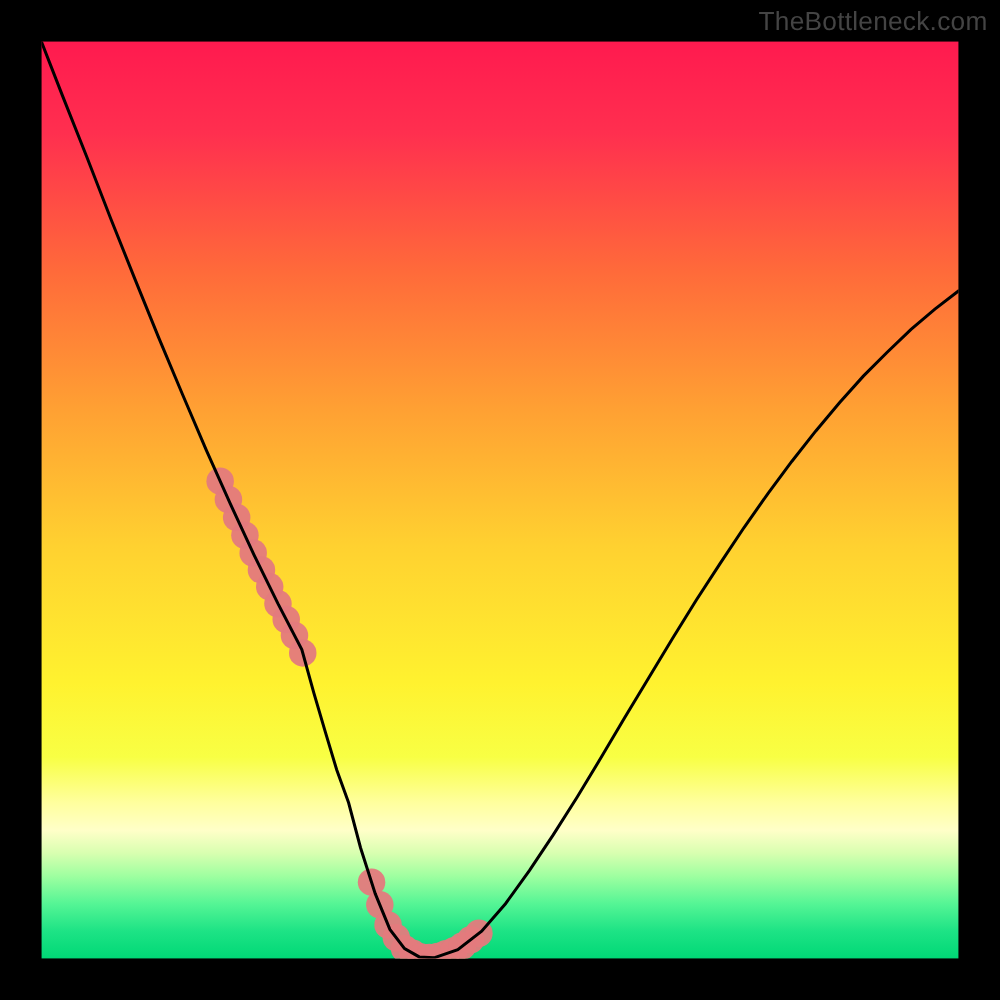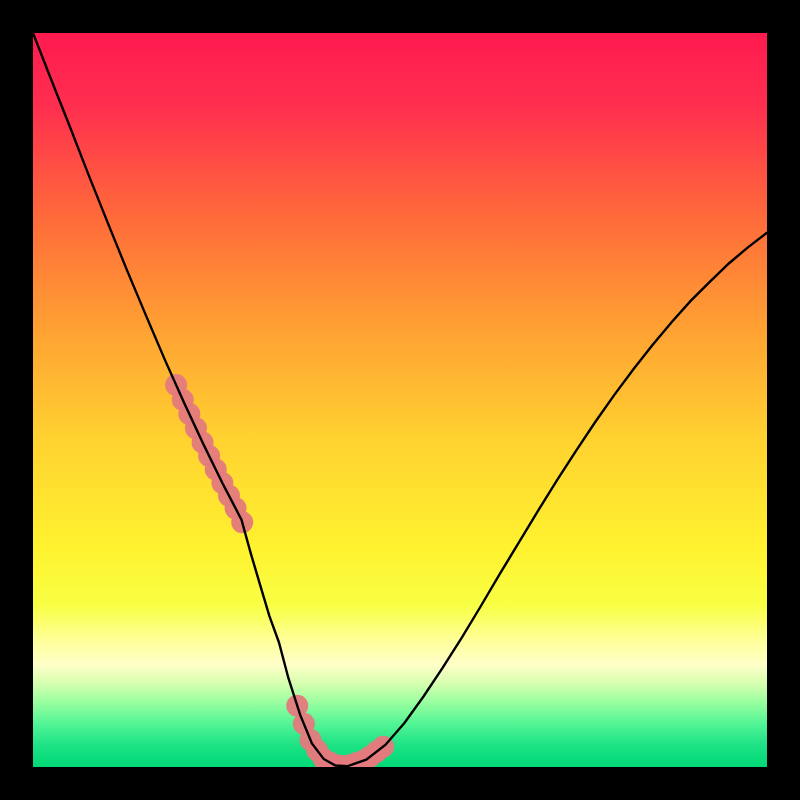--- a/index.html
+++ b/index.html
@@ -106,13 +106,14 @@
           <circle cx="330.30" cy="727.68" r="11" fill="#e47a7d" fill-opacity="0.95"></circle>
           <circle cx="336.91" cy="723.84" r="11" fill="#e47a7d" fill-opacity="0.95"></circle>
           <circle cx="343.51" cy="718.76" r="11" fill="#e47a7d" fill-opacity="0.95"></circle>
           <circle cx="350.12" cy="713.67" r="11" fill="#e47a7d" fill-opacity="0.95"></circle>
         </g>
       <path id="curvePath" fill="none" stroke="#000" stroke-width="2.4" stroke-linecap="round" d="M0.00 0.00 L16.88 43.31 L36.70 93.22 L55.78 142.40 L74.87 190.11 L93.95 237.08 L113.04 282.59 L132.12 327.36 L151.20 369.94 L170.29 411.04 L189.37 449.94 L208.46 486.64 L218.00 521.14 L227.54 553.44 L236.35 582.80 L245.89 609.22 L255.43 645.19 L267.18 681.89 L278.92 710.51 L290.66 725.93 L302.41 732.53 L314.15 733.27 L333.24 726.66 L352.32 711.98 L371.40 689.96 L390.49 663.54 L409.57 634.91 L428.66 604.82 L447.74 573.25 L466.82 540.96 L485.91 509.40 L504.99 477.83 L524.08 447.01 L543.16 417.65 L562.24 389.02 L581.33 361.86 L600.41 336.17 L619.50 311.95 L638.58 289.20 L657.66 267.91 L676.75 248.83 L695.83 230.48 L714.92 214.33 L734.00 199.65 "></path>
     </svg>
 
   </div>
 
+  <div class="watermark">TheBottleneck.com</div>
 </div>
 
 </body></html>

